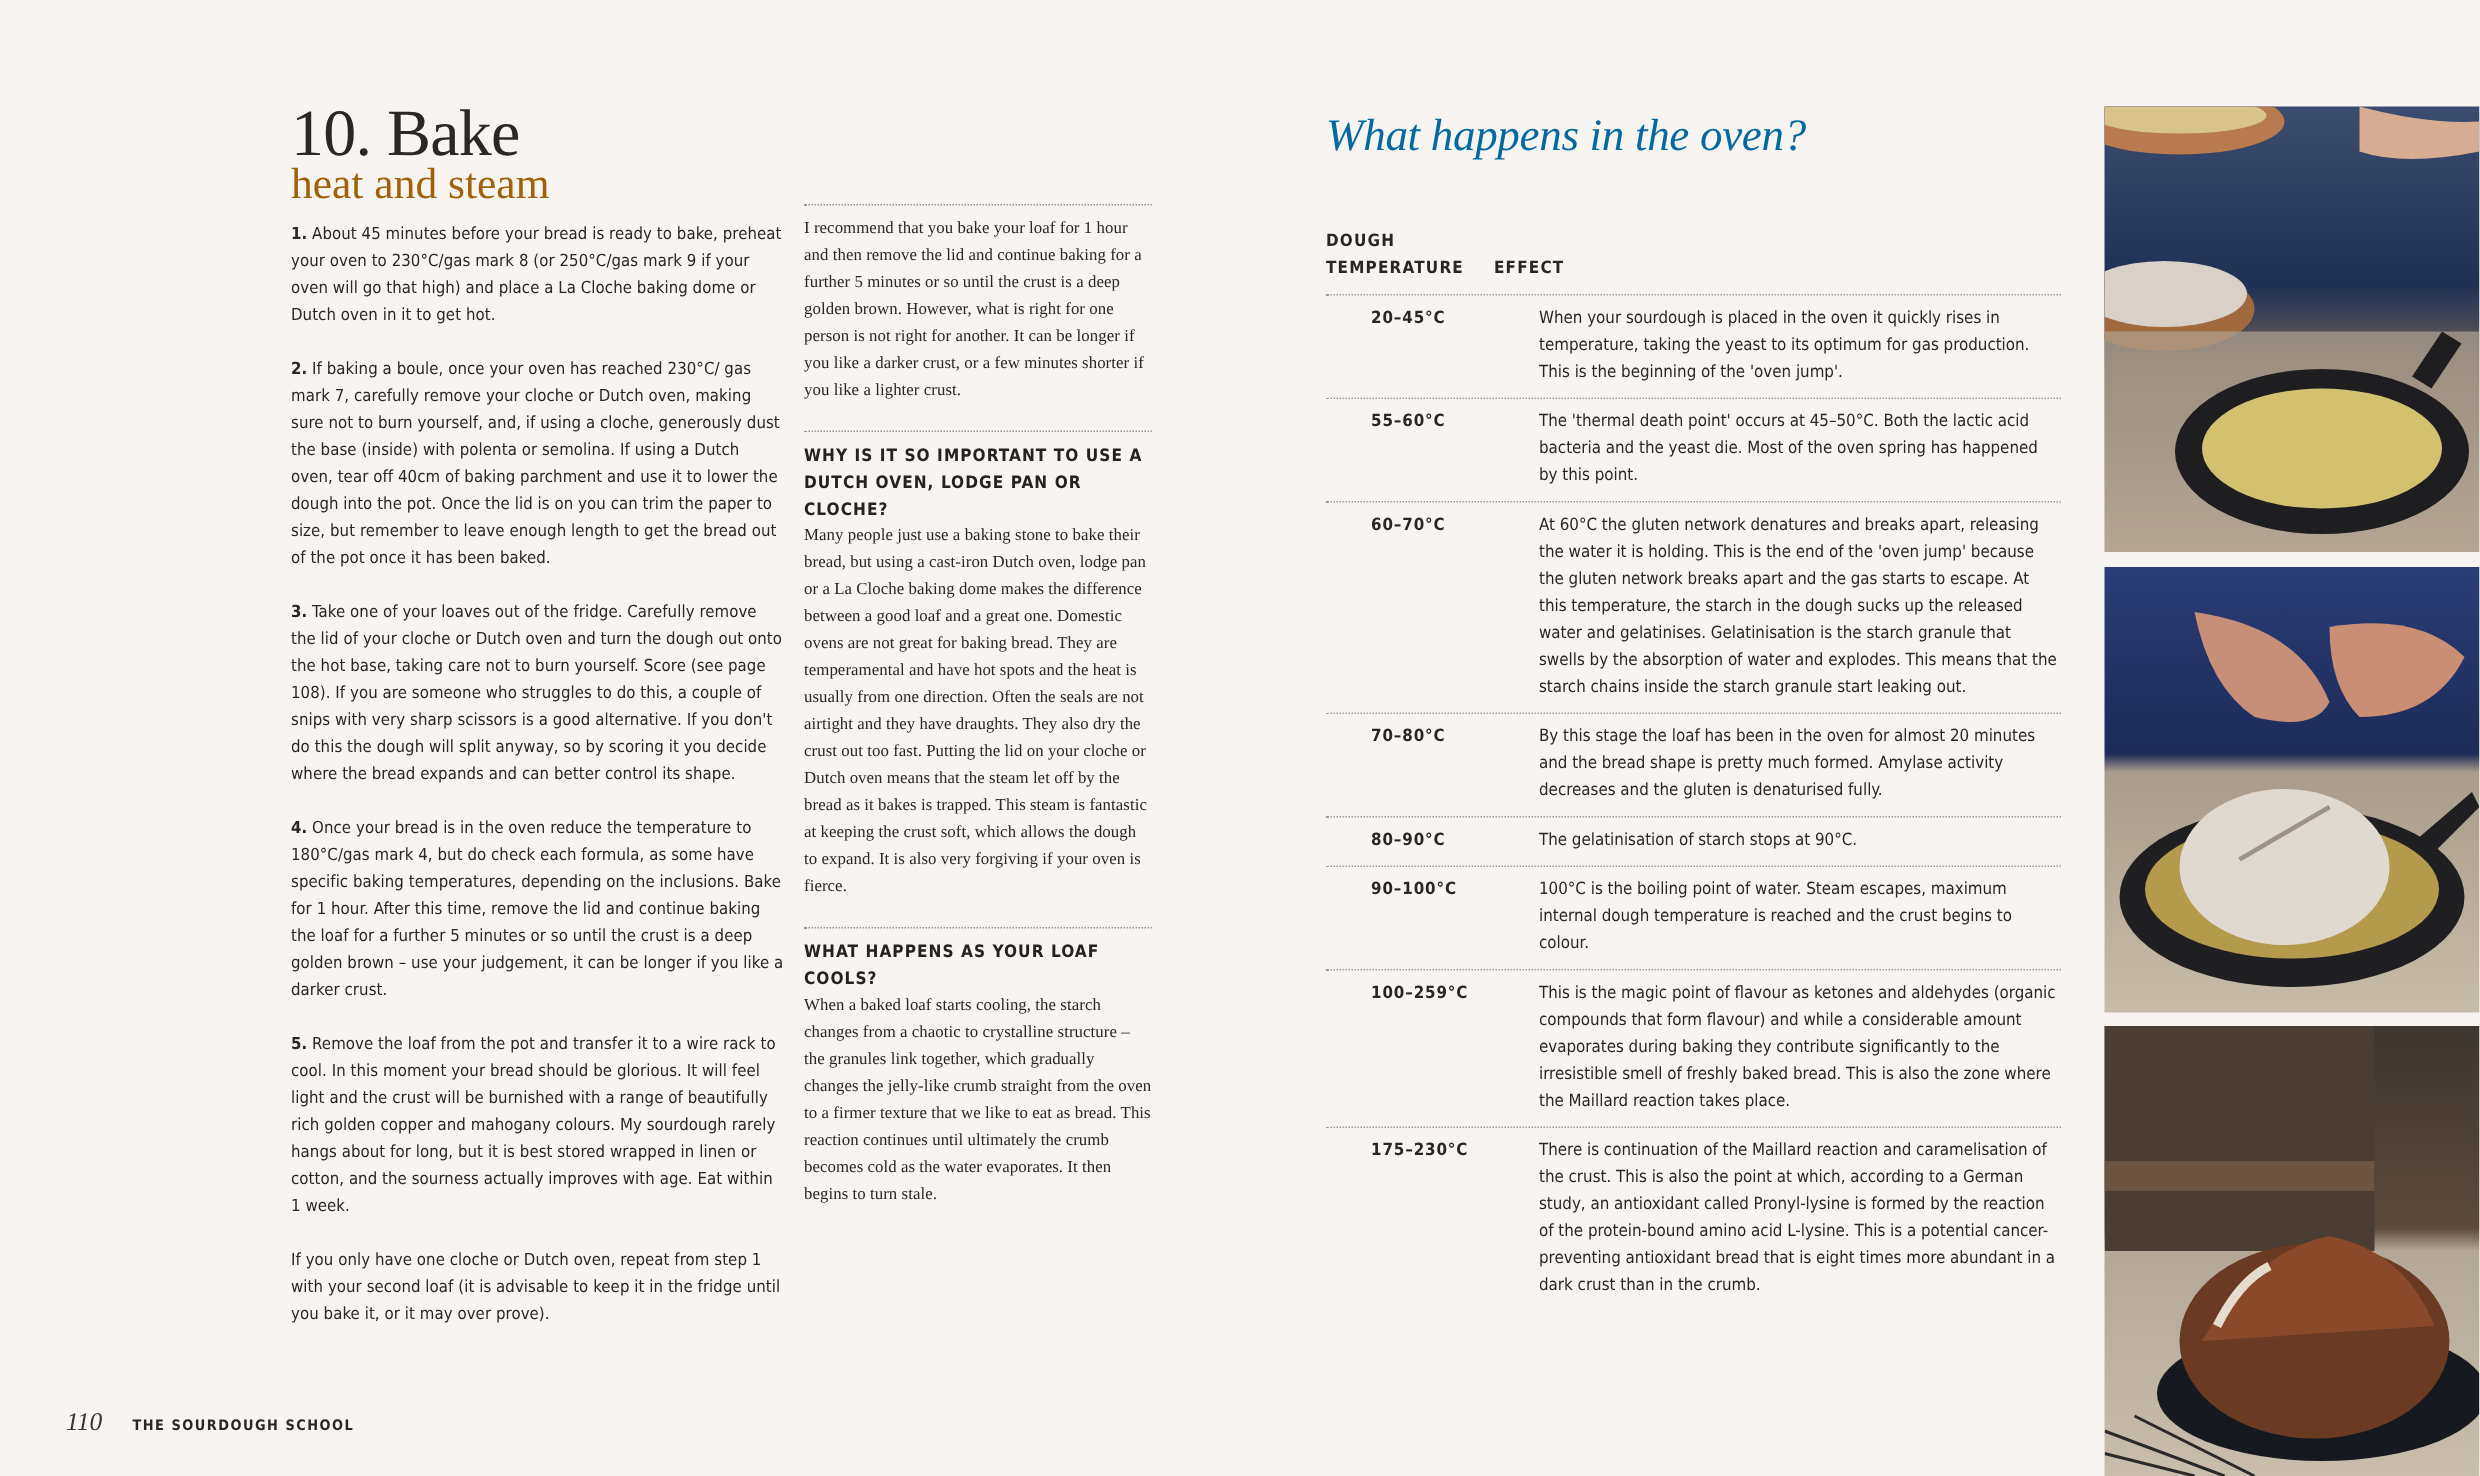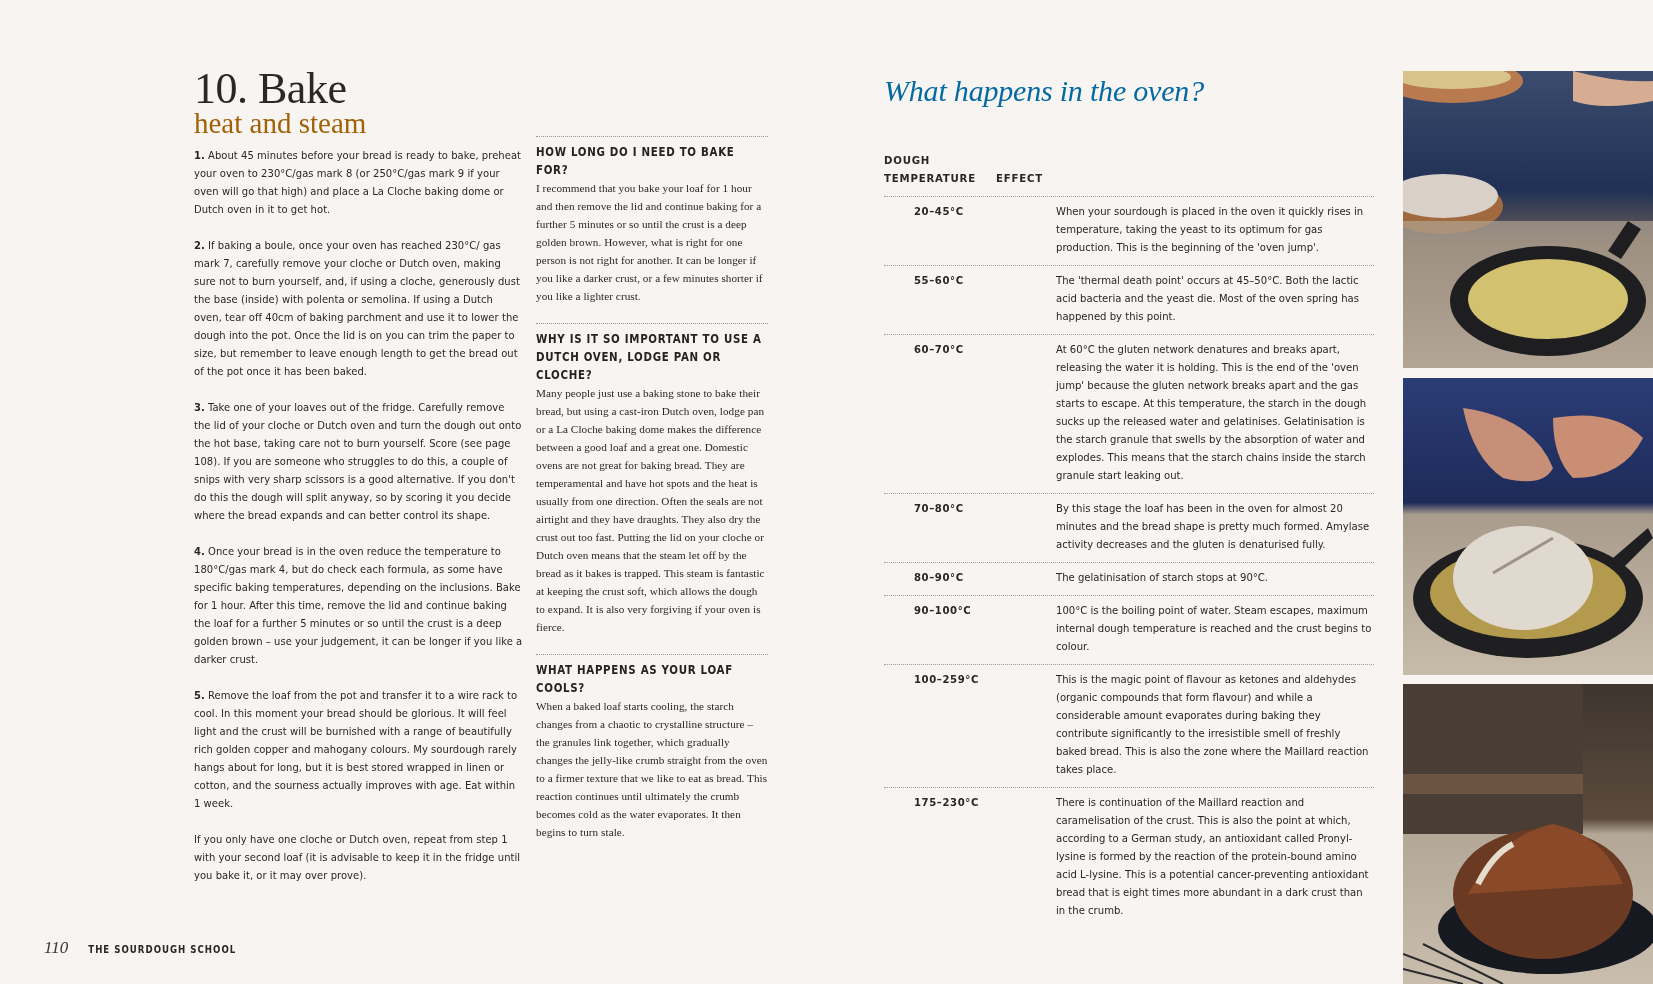--- a/index.html
+++ b/index.html
@@ -23,21 +23,21 @@
   .faq-block { border-top:1.5px dotted #9b9595; padding-top:6px; margin-bottom:8px; }
   .faq-q { font-weight:bold; letter-spacing:0.7px; font-size:11.4px; line-height:18px; color:#262222; }
   .faq-a { margin:0;font-family:Liberation Serif, serif; }
 
   #oven-title { position:absolute; left:884px; top:74px; font-size:30px; color:#0369a1; letter-spacing:-0.2px;font-style:italic; }
   #oven-table { position:absolute; left:884px; top:128px; width:490px; font-size:11.2px; line-height:18px; }
   .th { display:flex; font-weight:bold; letter-spacing:0.8px; font-size:11.3px; padding-bottom:8px; }
   .th .c1 { width:112px;margin-top:24px; }
   .row { display:flex; border-top:1.5px dotted #a29c9c; padding:6px 0 8px 0; }
   .row .c1 { width:112px; font-weight:bold; letter-spacing:0.6px; flex-shrink:0;margin-left:30px; }
-  .row .c2 { flex:1;margin-left:30px; }
+  .row .c2 { flex:1; }
 
   #footer { position:absolute; left:44px; top:938px; display:flex; align-items:baseline; gap:20px; }
   #page-num { font-style:italic; font-size:17px; color:#3a3535; }
   #book-title { font-weight:bold; font-size:9.6px; letter-spacing:1px; color:#2a2626; }
 
   .photo { position:absolute; left:1403px; width:250px; overflow:hidden; }
   #photo1 { top:71px; height:297px; background:linear-gradient(180deg,#3b4c6e 0%,#203055 40%,#6e6257 58%,#b7a896 100%); }
   #photo2 { top:378px; height:297px; background:linear-gradient(180deg,#2b3d77 0%,#1e2b58 42%,#a99c8c 46%,#c7bbaa 100%); }
   #photo3 { top:684px; height:300px; background:linear-gradient(180deg,#3d352f 0%,#5c4b3c 45%,#b3a797 50%,#c9beae 100%); }
 </style>
@@ -53,21 +53,20 @@
   <p><b>1.</b> <span>About 45 minutes before your bread is ready to bake, preheat your oven to 230°C/gas mark 8 (or 250°C/gas mark 9 if your oven will go that high) and place a La Cloche baking dome or Dutch oven in it to get hot.</span></p>
   <p><b>2.</b> <span>If baking a boule, once your oven has reached 230°C/ gas mark 7, carefully remove your cloche or Dutch oven, making sure not to burn yourself, and, if using a cloche, generously dust the base (inside) with polenta or semolina. If using a Dutch oven, tear off 40cm of baking parchment and use it to lower the dough into the pot. Once the lid is on you can trim the paper to size, but remember to leave enough length to get the bread out of the pot once it has been baked.</span></p>
   <p><b>3.</b> <span>Take one of your loaves out of the fridge. Carefully remove the lid of your cloche or Dutch oven and turn the dough out onto the hot base, taking care not to burn yourself. Score (see page 108). If you are someone who struggles to do this, a couple of snips with very sharp scissors is a good alternative. If you don't do this the dough will split anyway, so by scoring it you decide where the bread expands and can better control its shape.</span></p>
   <p><b>4.</b> <span>Once your bread is in the oven reduce the temperature to 180°C/gas mark 4, but do check each formula, as some have specific baking temperatures, depending on the inclusions. Bake for 1 hour. After this time, remove the lid and continue baking the loaf for a further 5 minutes or so until the crust is a deep golden brown – use your judgement, it can be longer if you like a darker crust.</span></p>
   <p><b>5.</b> <span>Remove the loaf from the pot and transfer it to a wire rack to cool. In this moment your bread should be glorious. It will feel light and the crust will be burnished with a range of beautifully rich golden copper and mahogany colours. My sourdough rarely hangs about for long, but it is best stored wrapped in linen or cotton, and the sourness actually improves with age. Eat within 1 week.</span></p>
   <p>If you only have one cloche or Dutch oven, repeat from step 1 with your second loaf (it is advisable to keep it in the fridge until you bake it, or it may over prove).</p>
 </div>
 
 <div id="col-faq" class="col">
   <div class="faq-block">
-    <div class="faq-q">HOW LONG DO I NEED TO BAKE FOR?</div>
     <p class="faq-a">I recommend that you bake your loaf for 1 hour and then remove the lid and continue baking for a further 5 minutes or so until the crust is a deep golden brown. However, what is right for one person is not right for another. It can be longer if you like a darker crust, or a few minutes shorter if you like a lighter crust.</p>
   </div>
   <div class="faq-block">
     <div class="faq-q">WHY IS IT SO IMPORTANT TO USE A DUTCH OVEN, LODGE PAN OR CLOCHE?</div>
     <p class="faq-a">Many people just use a baking stone to bake their bread, but using a cast-iron Dutch oven, lodge pan or a La Cloche baking dome makes the difference between a good loaf and a great one. Domestic ovens are not great for baking bread. They are temperamental and have hot spots and the heat is usually from one direction. Often the seals are not airtight and they have draughts. They also dry the crust out too fast. Putting the lid on your cloche or Dutch oven means that the steam let off by the bread as it bakes is trapped. This steam is fantastic at keeping the crust soft, which allows the dough to expand. It is also very forgiving if your oven is fierce.</p>
   </div>
   <div class="faq-block">
     <div class="faq-q">WHAT HAPPENS AS YOUR LOAF COOLS?</div>
     <p class="faq-a">When a baked loaf starts cooling, the starch changes from a chaotic to crystalline structure – the granules link together, which gradually changes the jelly-like crumb straight from the oven to a firmer texture that we like to eat as bread. This reaction continues until ultimately the crumb becomes cold as the water evaporates. It then begins to turn stale.</p>
   </div>

